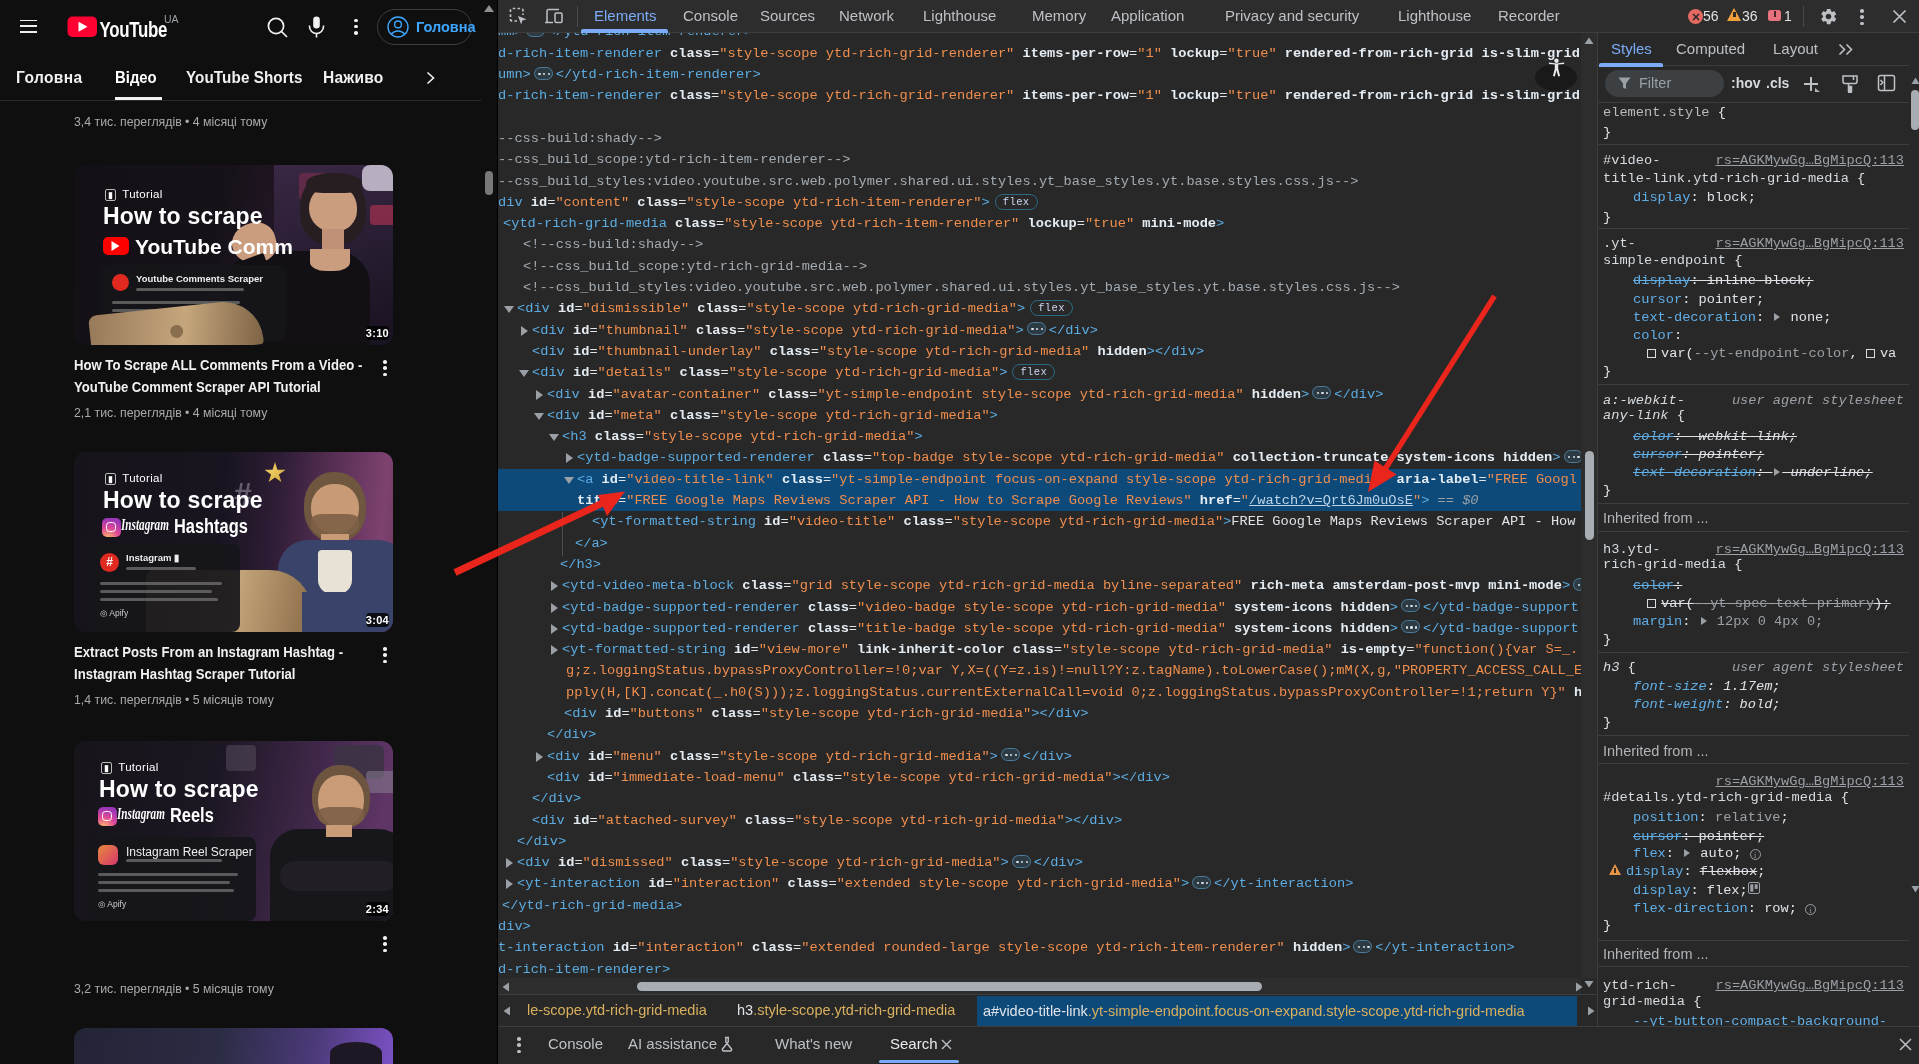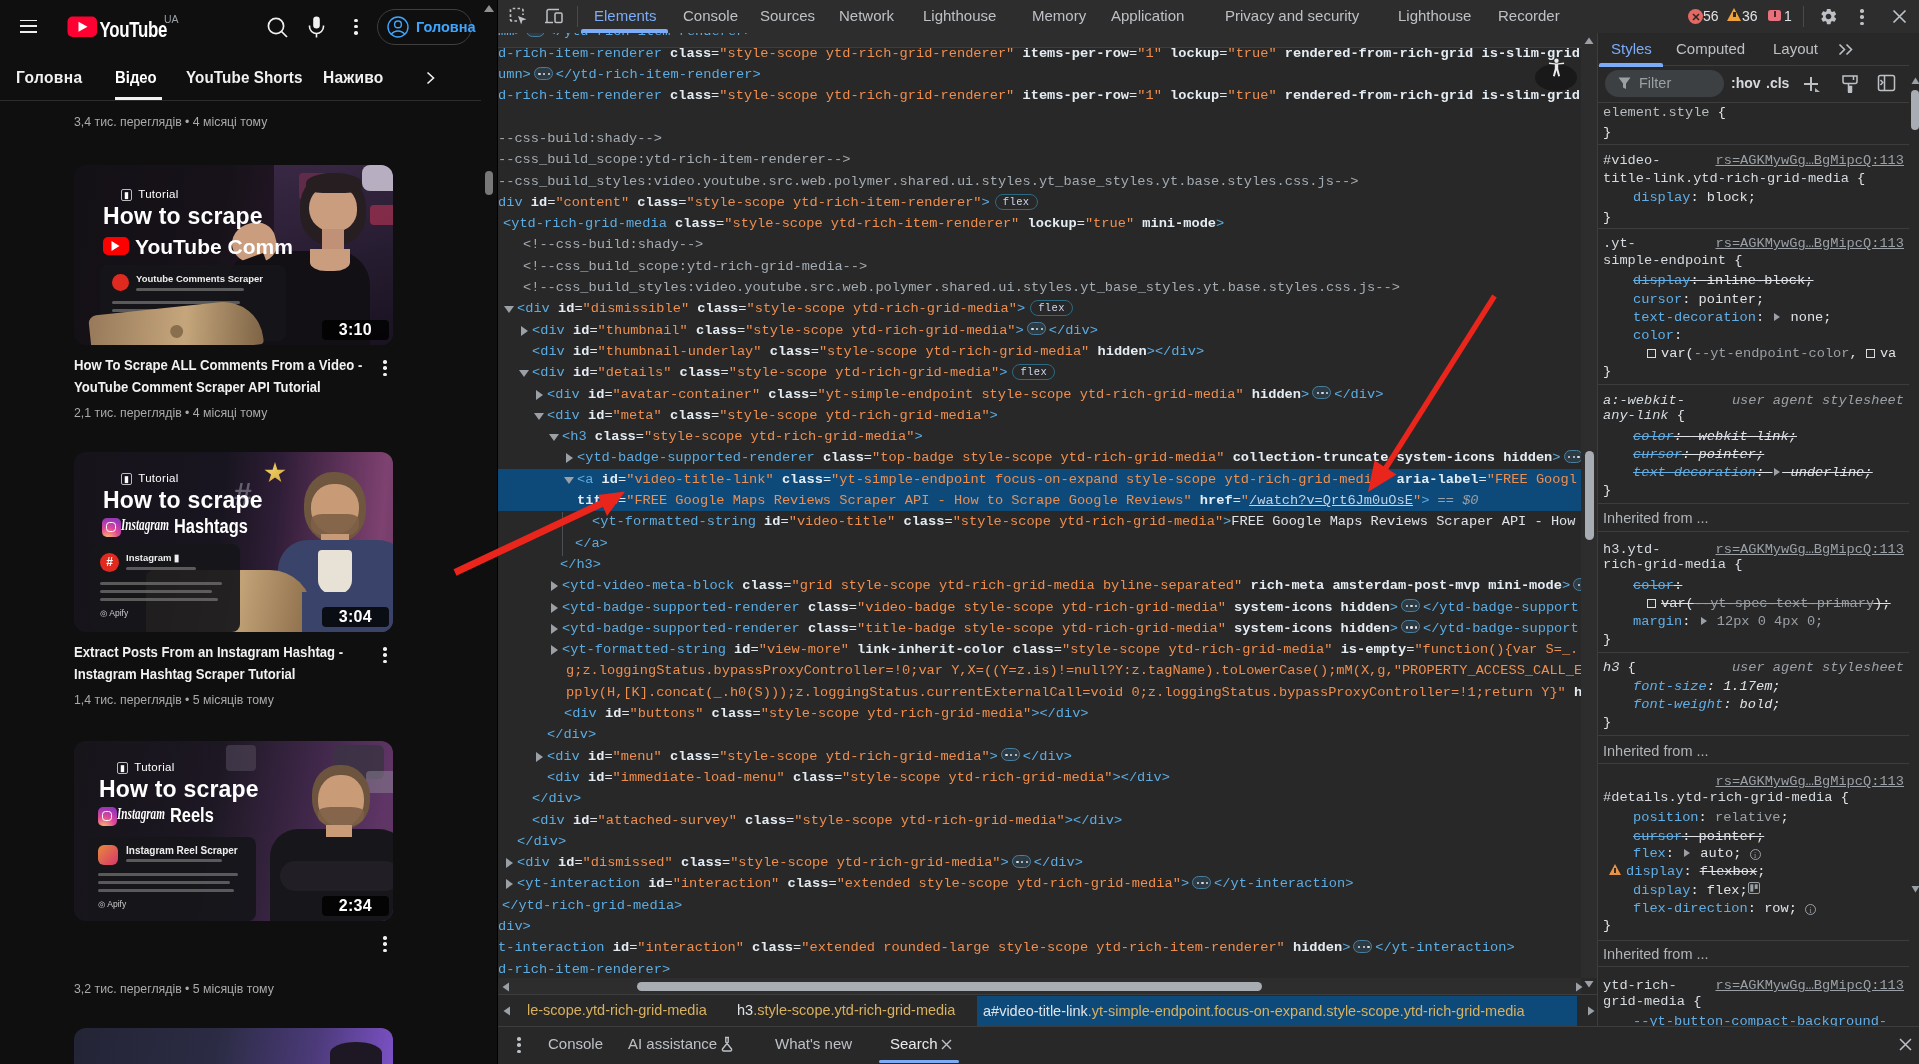--- a/index.html
+++ b/index.html
@@ -2,32 +2,32 @@
 <html><head><meta charset="utf-8"><style>
 * { margin:0; padding:0; box-sizing:border-box; }
 html,body { width:1919px; height:1064px; overflow:hidden; background:#282828;
   font-family:"Liberation Sans",sans-serif; }
 .abs { position:absolute; }
 
 #yt { position:absolute; left:0; top:0; width:497px; height:1064px; background:#0f0f0f; overflow:hidden; }
 #yt .meta { color:#aaaaaa; font-size:12.3px; }
 .vtitle { color:#f1f1f1; font-size:15px; font-weight:bold; line-height:21.7px; transform:scaleX(.875); transform-origin:0 0; white-space:nowrap; }
 .thumb { position:absolute; left:74px; width:319px; height:180px; border-radius:12px; overflow:hidden; }
-.dur { position:absolute; background:rgba(0,0,0,.8); color:#fff; font-size:16px; font-weight:bold;
-  border-radius:4px; padding:1px 17px; letter-spacing:.3px; }
+.dur { position:absolute; background:rgba(0,0,0,.8); color:#fff; font-size:11px; font-weight:bold;
+  border-radius:4px; padding:1px 0; letter-spacing:.3px; }
 .kebab { position:absolute; width:4px; }
 .kebab b { position:absolute; left:0; width:3.6px; height:3.6px; border-radius:50%; background:#f1f1f1; }
 .kebab b:nth-child(1){top:0} .kebab b:nth-child(2){top:6.4px} .kebab b:nth-child(3){top:12.8px}
-.tutrow { position:absolute; color:#fff; font-size:11.5px; letter-spacing:.3px;margin-left:16px; }
+.tutrow { position:absolute; color:#fff; font-size:11.5px; letter-spacing:.3px; }
 .h2s { position:absolute; color:#fff; font-weight:bold; font-size:23px; letter-spacing:.2px; }
 .panelcard { position:absolute; background:rgba(22,22,26,.92); border-radius:8px; }
 .pc-line { position:absolute; height:3px; background:#777; border-radius:2px; opacity:.7 }
 
 #dt { position:absolute; left:497px; top:0; width:1422px; height:1064px; background:#282828; border-left:1px solid #000; }
-#topbar { position:absolute; left:0; top:0; width:1422px; height:48px; background:#2d2d2d; border-bottom:1px solid #3d3d3d; }
+#topbar { position:absolute; left:0; top:0; width:1422px; height:33px; background:#2d2d2d; border-bottom:1px solid #3d3d3d; }
 .dtab { position:absolute; top:0; height:32px; line-height:32px; color:#bdc1c6; font-size:15px; }
 .dtab.on { color:#7cacf8; }
 #elpanel { position:absolute; left:0; top:33px; width:1099px; height:945px; overflow:hidden;
   font-family:"Liberation Mono",monospace; font-size:13.66px; }
 .ln { position:absolute; left:0; width:1083px; height:21.3px; line-height:21.3px; white-space:pre; overflow:hidden; }
 .ln.sel { background:#0d4a7a; width:1083px; }
 .ln i { font-style:normal; }
 .t { color:#5cace2; }
 .a { color:#e4ecf3; font-weight:bold; }
 .w { color:#dfe3e8; }
@@ -244,21 +244,21 @@
 
     <div class="tutrow" style="left:27px;top:20px"><span style="border:1px solid #bbb;border-radius:2px;padding:0 2px;font-size:9px;margin-right:6px">▮</span>Tutorial</div>
     <div class="h2s" style="left:25px;top:35px">How to scrape</div>
     <div class="abs" style="left:24px;top:66px;width:19px;height:19px;border-radius:5px;background:radial-gradient(circle at 30% 110%,#fdc468,#df4996 45%,#9b36b7 80%);"></div>
     <div class="abs" style="left:27.5px;top:69.5px;width:10px;height:10px;border:1.6px solid #fff;border-radius:3.5px"></div>
     <div class="abs" style="left:43px;top:64px;color:#fff;font-size:16px;font-style:italic;font-weight:bold;font-family:'Liberation Serif',serif;transform:scaleX(.7);transform-origin:0 0">Instagram</div>
     <div class="abs" style="left:96px;top:63px;color:#fff;font-size:20px;font-weight:bold;transform:scaleX(.82);transform-origin:0 0">Reels</div>
 
     <div class="panelcard" style="left:14px;top:96px;width:168px;height:84px">
       <div class="abs" style="left:10px;top:8px;width:20px;height:20px;border-radius:6px;background:linear-gradient(135deg,#e88a3c,#d6366c)"></div>
-      <div class="abs" style="left:38px;top:8px;color:#eee;font-size:10px;font-weight:bold">Instagram Reel Scraper</div>
+      <div class="abs" style="left:38px;top:8px;color:#eee;font-size:12px;font-weight:normal">Instagram Reel Scraper</div>
       <div class="pc-line" style="left:38px;top:22px;width:96px"></div>
       <div class="pc-line" style="left:10px;top:36px;width:140px"></div>
       <div class="pc-line" style="left:10px;top:44px;width:132px"></div>
       <div class="pc-line" style="left:10px;top:52px;width:136px"></div>
       <div class="abs" style="left:10px;top:62px;color:#ccc;font-size:8.5px">◎ Apify</div>
     </div>
     <div class="dur" style="right:4px;bottom:5px">2:34</div>
   </div>
   <div class="kebab" style="left:383px;top:936px">
       <b></b>

